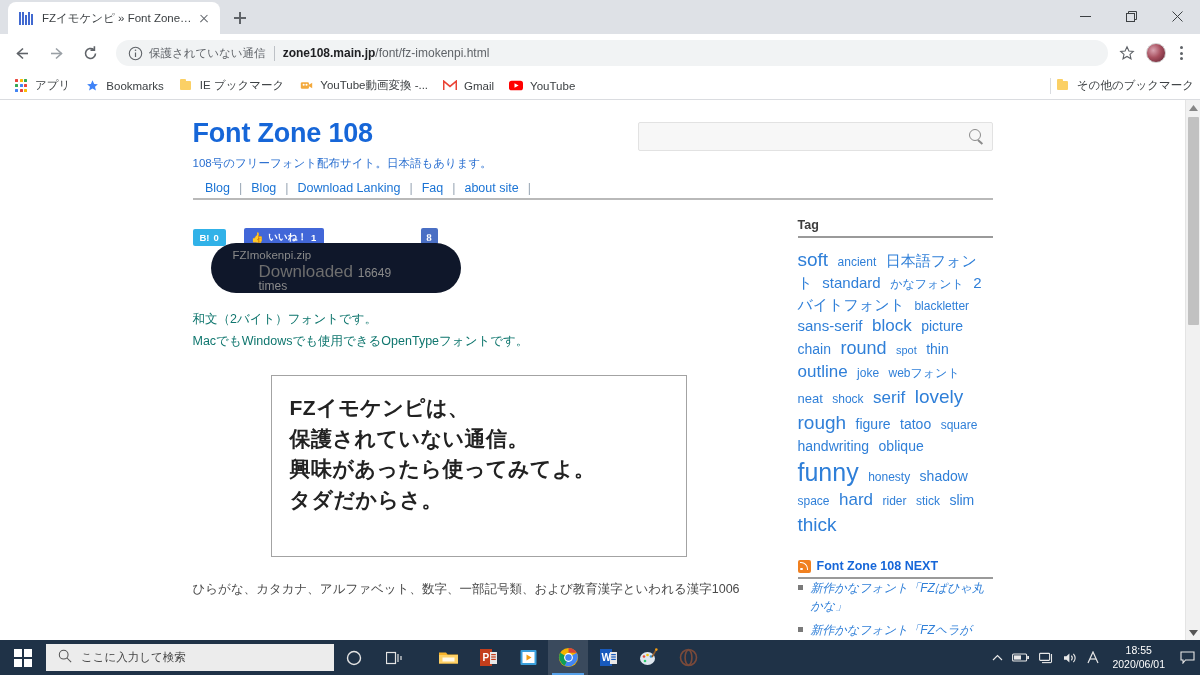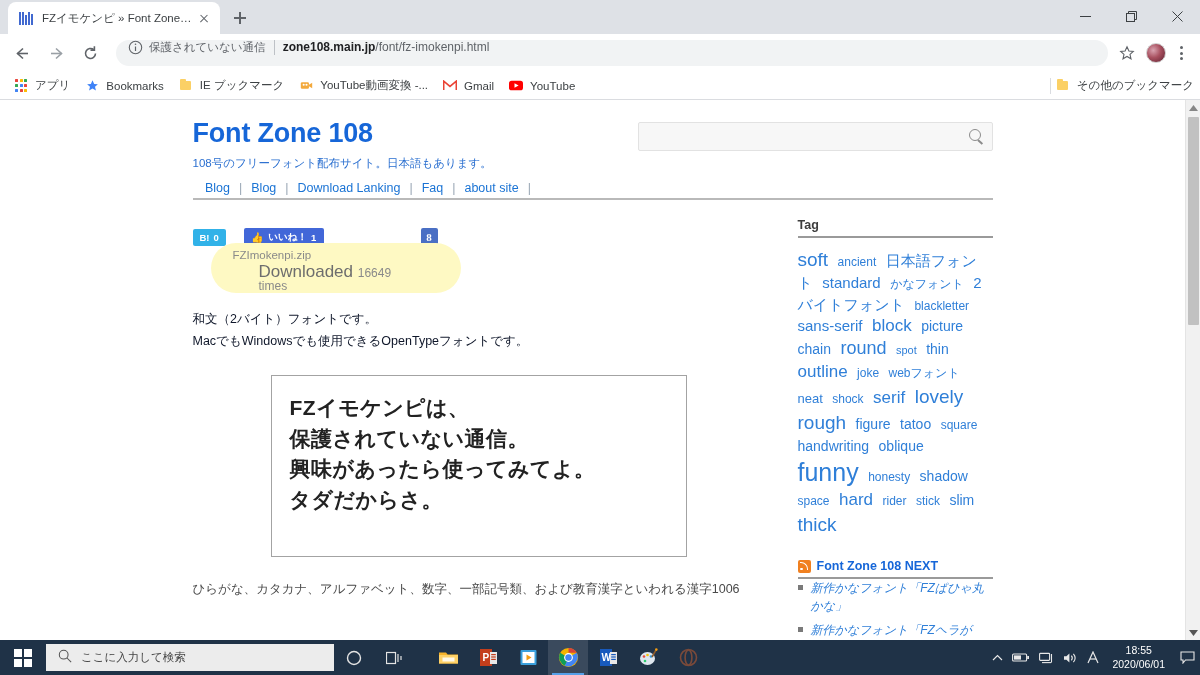--- a/index.html
+++ b/index.html
@@ -50,21 +50,21 @@
 
   .wincontrols { position: absolute; right: 0; top: 0; display: flex; height: 32px; }
   .wc { width: 46px; height: 32px; display: flex; align-items: center; justify-content: center; }
   .wc svg { display: block; }
 
   
   .toolbar { height: 38px; background: #fff; display: flex; align-items: center; padding: 0 8px; }
   .navbtn { width: 28px; height: 28px; display: flex; align-items: center; justify-content: center; margin-right: 6px; flex: none; }
   .omnibox {
     flex: 1; height: 26px; background: #f1f3f4; border-radius: 13px;
-    display: flex; padding: 0 8px 0 12px; margin: 12px 6px;
+    display: flex; align-items: center; padding: 0 8px 0 12px; margin: 12px 6px;
   }
   .info-icon { width: 15px; height: 15px; flex: none; margin-right: 6px; }
   .sec-text { font-size: 11.5px; color: #5f6368; white-space: nowrap; }
   .sec-div { width: 1px; height: 15px; background: #bdc1c6; margin: 0 8px; flex: none; }
   .url { font-size: 12px; color: #202124; white-space: nowrap; overflow: hidden; }
   .url b { font-weight: 700; color: #202124; }
   .url .path { color: #5f6368; }
   .star-btn { width: 26px; height: 26px; display: flex; align-items: center; justify-content: center; flex: none; }
   .avatar {
     width: 20px; height: 20px; border-radius: 50%; flex: none; margin: 0 4px 0 6px;
@@ -145,28 +145,28 @@
   .thumb { font-size: 10px; }
   .gplus {
     position: absolute; left: 228px; top: 0;
     width: 17px; height: 17px; background: #4a6fc4; color: #fff;
     font-size: 11px; font-weight: 700; display: flex; align-items: center;
     justify-content: center; border-radius: 2px; font-family: "Liberation Serif", serif;
   }
 
   .dl-pill {
     margin-top: -4px; margin-left: 18px; width: 250px; height: 50px;
-    background: #fef9c3; border-radius: 25px; position: relative;
+    background: #0f172a; border-radius: 25px; position: relative;
   }
   .dl-file { position: absolute; left: 22px; top: 6px; font-size: 11.5px; color: #8a8a8a; }
   .dl-main { position: absolute; left: 48px; top: 19px; font-size: 17px; color: #6e6e6e; }
   .dl-count { font-size: 12px; color: #8a8a8a; }
   .dl-times { position: absolute; left: 48px; top: 36px; font-size: 12px; color: #8a8a8a; }
 
-  .body-text { margin-top: 16px; font-size: 12.5px; color: #0f172a; line-height: 1.75; }
+  .body-text { margin-top: 16px; font-size: 12.5px; color: #0f766e; line-height: 1.75; }
 
   .sample-box {
     margin: 22px 0 0 78px; width: 416px; height: 182px;
     background: #fff; border: 1px solid #a3a3a3;
     padding: 17px 0 0 18px;
   }
   .sample-line {
     font-size: 21px; font-weight: 700; color: #222; line-height: 1.47;
     letter-spacing: 0.5px; white-space: nowrap;
   }

